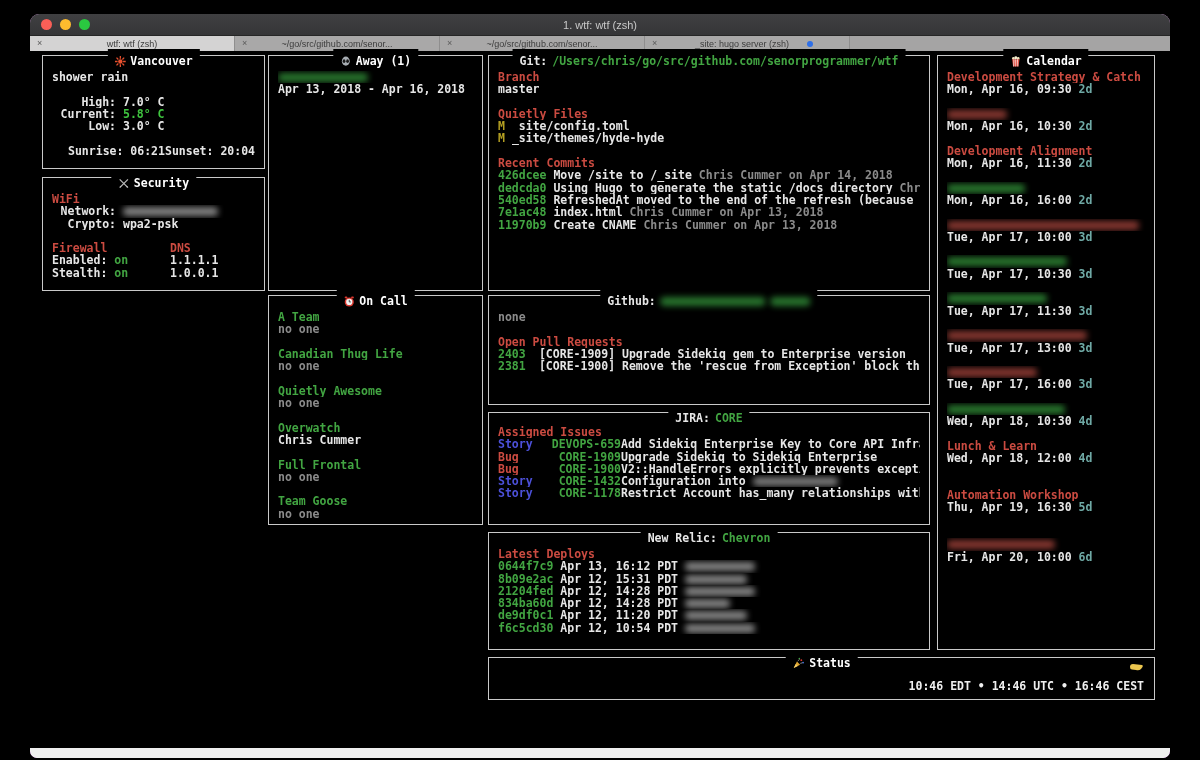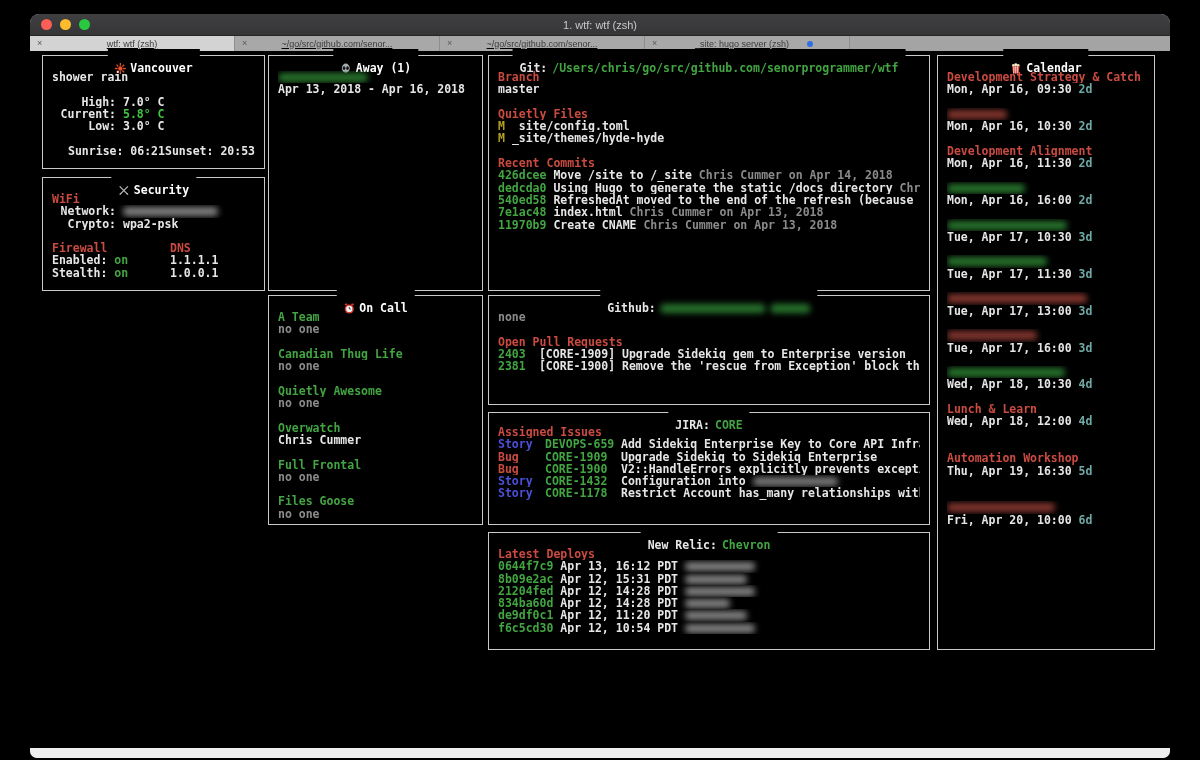--- a/index.html
+++ b/index.html
@@ -1,20 +1,20 @@
 <!DOCTYPE html>
 <html><head>
 <meta charset="utf-8">
 <style>
   html,body{margin:0;padding:0;}
   body{width:1200px;height:760px;background:#000;position:relative;overflow:hidden;
        font-family:"DejaVu Sans Mono",monospace;}
   .window{position:absolute;left:30px;top:14px;width:1140px;height:744px;
           border-radius:9px 9px 7px 7px;overflow:hidden;background:#f0abfc;
-          box-shadow:0 18px 40px rgba(0,0,0,.7);text-decoration:underline;}
+          box-shadow:0 18px 40px rgba(0,0,0,.7);}
   .titlebar{height:22px;background:linear-gradient(#404042,#353537);position:relative;
             display:flex;align-items:center;border-bottom:1px solid #262626;box-sizing:border-box;}
   .lights{display:flex;gap:8px;padding-left:11px;z-index:2;}
   .light{width:11px;height:11px;border-radius:50%;}
   .light.red{background:#f95f57;}
   .light.yellow{background:#fdbc2e;}
   .light.green{background:#2ac840;}
   .win-title{position:absolute;left:0;right:0;text-align:center;color:#c9c9c9;font-size:11px;
              font-family:"Liberation Sans",sans-serif;}
   .tabbar{height:15px;background:#a5a4a4;display:flex;font-family:"Liberation Sans",sans-serif;
@@ -27,21 +27,21 @@
   .tab-label{padding:0 14px;}
   .dot{width:6px;height:6px;background:#2e6fe8;border-radius:50%;flex:0 0 auto;}
   .tab-rest{flex:1;background:#a5a4a4;}
   .content{position:absolute;top:37px;left:0;right:0;bottom:10px;background:#000;}
   .bottom-strip{position:absolute;left:0;right:0;bottom:0;height:10px;background:#efefef;
                 border-radius:0 0 7px 7px;}
 
   .panel{position:absolute;border:1px solid #c9c9c9;box-sizing:border-box;color:#e6e6e6;
          font-size:11.5px;font-weight:bold;}
   .ptitle{position:absolute;top:-7px;left:50%;transform:translateX(-50%);background:#000;
-          padding:12px 7px;white-space:nowrap;color:#fff;display:flex;align-items:center;gap:5px;
+          padding:5px 7px;white-space:nowrap;color:#fff;display:flex;align-items:center;gap:5px;
           font-size:11.5px;}
   .pbody{position:absolute;inset:0;padding:15px 9px 0 9px;overflow:hidden;}
   .ln{height:12.3px;line-height:12.3px;white-space:nowrap;overflow:hidden;}
   .sp{height:12.3px;}
 
   .r{color:#cb4b41;} .g{color:#42a542;} .gy{color:#8b8b8b;} .w{color:#e6e6e6;}
   .y{color:#b5a022;} .b{color:#4c50d8;} .t{color:#6fa9a5;} .bg{color:#3fc43f;}
 
   .blur{display:inline-block;height:9px;border-radius:4px;filter:blur(3px);
         vertical-align:middle;opacity:.85;}
@@ -59,21 +59,21 @@
   #p-jira{left:458px;top:361px;width:442px;height:113px;}
   #p-newrelic{left:458px;top:481px;width:442px;height:118px;}
   #p-calendar{left:907px;top:4px;width:218px;height:595px;}
   #p-status{left:458px;top:606px;width:667px;height:43px;}
 
   .wl{display:inline-block;width:64px;text-align:right;margin-right:7px;}
   .sunline{display:flex;justify-content:flex-end;}
   .seccols{display:flex;}
   .seccol1{width:118px;flex:0 0 auto;}
   .jtype{display:inline-block;width:47px;}
-  .jkey{display:inline-block;width:76px;}
+  .jkey{display:inline-block;width:76px;text-align:right;}
   .prn{display:inline-block;width:34px;}
   .ev{margin-bottom:12.3px;}
   .clocks{position:absolute;right:10px;bottom:7px;height:12.3px;line-height:12.3px;color:#efefef;}
   .corner-icon{position:absolute;right:10px;top:4px;}
   .icon{flex:0 0 auto;display:inline-block;}
 </style>
 </head>
 <body>
 
 <div class="window">
@@ -129,21 +129,21 @@
       </div>
       <div class="pbody">
         <div class="ln w">shower rain</div>
         <div class="sp"></div>
         <div class="ln"><span class="wl w">High:</span><span class="w">7.0° C</span></div>
         <div class="ln"><span class="wl w">Current:</span><span class="bg">5.8° C</span></div>
         <div class="ln"><span class="wl w">Low:</span><span class="w">3.0° C</span></div>
         <div class="sp"></div>
         <div class="ln sunline">
           <span><span class="w">Sunrise:</span> <span class="w">06:21</span></span>
-          <span><span class="w">Sunset:</span> <span class="w">20:53</span></span>
+          <span><span class="w">Sunset:</span> <span class="w">20:04</span></span>
         </div>
       </div>
     </div>
 
     <div class="panel" id="p-security">
       <div class="ptitle">
         <svg class="icon" width="11" height="11" viewBox="0 0 12 12">
             <g stroke="#b9b9b9" stroke-width="1.3">
               <line x1="1.5" y1="1.5" x2="10.5" y2="10.5"></line>
               <line x1="10.5" y1="1.5" x2="1.5" y2="10.5"></line>
@@ -209,21 +209,21 @@
         <div class="sp"></div>
         <div class="ln g">Quietly Awesome</div>
         <div class="ln gy">no one</div>
         <div class="sp"></div>
         <div class="ln g">Overwatch</div>
         <div class="ln w">Chris Cummer</div>
         <div class="sp"></div>
         <div class="ln g">Full Frontal</div>
         <div class="ln gy">no one</div>
         <div class="sp"></div>
-        <div class="ln g">Files Goose</div>
+        <div class="ln g">Team Goose</div>
         <div class="ln gy">no one</div>
       </div>
     </div>
 
     <div class="panel" id="p-git">
       <div class="ptitle">
         <span class="w">Git:</span>
         <span class="g">/Users/chris/go/src/github.com/senorprogrammer/wtf</span>
       </div>
       <div class="pbody">
@@ -313,20 +313,24 @@
         </div>
         <div class="ev">
           <div class="ln r">Development Alignment</div>
           <div class="ln"><span class="w">Mon, Apr 16, 11:30</span> <span class="t">2d</span></div>
         </div>
         <div class="ev">
           <div class="ln"><span class="blur blur-g" style="width:78px"></span></div>
           <div class="ln"><span class="w">Mon, Apr 16, 16:00</span> <span class="t">2d</span></div>
         </div>
         <div class="ev">
+          <div class="ln"><span class="blur blur-r" style="width:192px"></span></div>
+          <div class="ln"><span class="w">Tue, Apr 17, 10:00</span> <span class="t">3d</span></div>
+        </div>
+        <div class="ev">
           <div class="ln"><span class="blur blur-g" style="width:120px"></span></div>
           <div class="ln"><span class="w">Tue, Apr 17, 10:30</span> <span class="t">3d</span></div>
         </div>
         <div class="ev">
           <div class="ln"><span class="blur blur-g" style="width:100px"></span></div>
           <div class="ln"><span class="w">Tue, Apr 17, 11:30</span> <span class="t">3d</span></div>
         </div>
         <div class="ev">
           <div class="ln"><span class="blur blur-r" style="width:140px"></span></div>
           <div class="ln"><span class="w">Tue, Apr 17, 13:00</span> <span class="t">3d</span></div>
@@ -349,17 +353,37 @@
           <div class="ln"><span class="w">Thu, Apr 19, 16:30</span> <span class="t">5d</span></div>
         </div>
         <div class="sp"></div>
         <div class="ev">
           <div class="ln"><span class="blur blur-r" style="width:108px"></span></div>
           <div class="ln"><span class="w">Fri, Apr 20, 10:00</span> <span class="t">6d</span></div>
         </div>
       </div>
     </div>
 
+    <div class="panel" id="p-status">
+      <div class="ptitle">
+        <svg class="icon" width="12" height="12" viewBox="0 0 12 12">
+            <path d="M1 11 L4.2 4.6 L7.4 7.8 Z" fill="#e0a52e"></path>
+            <path d="M1 11 L3 7 L5 9 Z" fill="#f2cf6b"></path>
+            <circle cx="8.6" cy="3.2" r="0.9" fill="#d8372e"></circle>
+            <circle cx="10.4" cy="5.6" r="0.9" fill="#3f6fd8"></circle>
+            <circle cx="6.6" cy="1.6" r="0.8" fill="#42a542"></circle>
+            <line x1="5" y1="4" x2="6.8" y2="2.4" stroke="#b9b9b9" stroke-width="0.7"></line>
+            <line x1="7.6" y1="6.4" x2="9.8" y2="5.8" stroke="#b9b9b9" stroke-width="0.7"></line>
+          </svg>
+        <span>Status</span>
+      </div>
+      <div class="pbody" style="padding:0;">
+        <svg class="corner-icon" width="15" height="10" viewBox="0 0 15 10">
+            <path d="M1 5 Q1 2 4 2 L13 3 Q14.5 3.5 13.5 5 L12 7 Q10 9 7 8 L3 7.5 Q1 7.5 1 5 Z" fill="#ecc64f"></path>
+          </svg>
+        <div class="clocks">10:46 EDT • 14:46 UTC • 16:46 CEST</div>
+      </div>
+    </div>
 
   </div>
 
   <div class="bottom-strip"></div>
 </div>
 
 </body></html>

